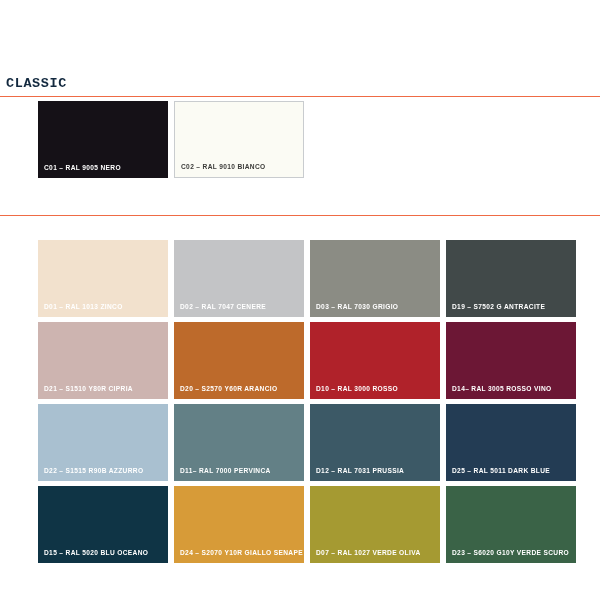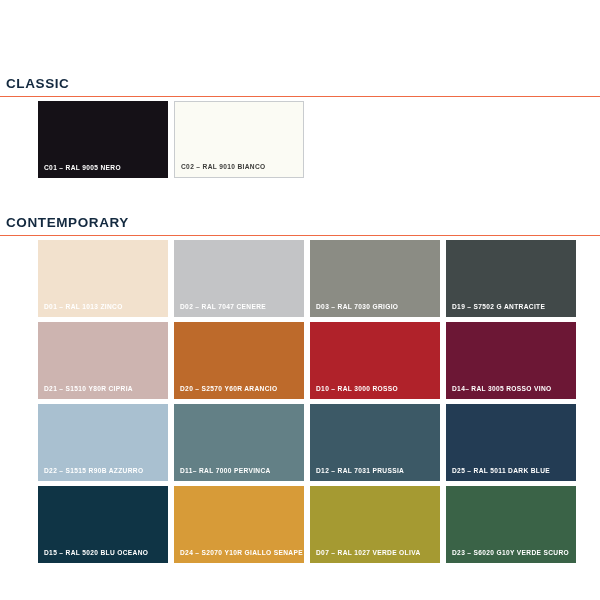--- a/index.html
+++ b/index.html
@@ -29,20 +29,21 @@
     width: 600px;
   }
   .section-title {
     font-size: 13.5px;
     font-weight: bold;
     letter-spacing: 0.6px;
     color: #13293f;
     padding-left: 6px;
     margin: 0 0 5px 0;
     line-height: 15px;
+    font-family: Liberation Mono, monospace;
   }
   .section-rule {
     width: 600px;
     height: 1px;
     background: #ef6b45;
     margin: 0;
   }
 
   
   .grid {
@@ -100,21 +101,20 @@
       <span class="swatch-label">C01 – RAL 9005 NERO</span>
     </div>
 
     <div class="swatch bordered" style="background-color: rgb(251, 251, 244);">
       <span class="swatch-label dark">C02 – RAL 9010 BIANCO</span>
     </div>
 
   </div>
 
   <div class="section" style="top:215px;">
-    <div class="section-title">CONTEMPORARY</div>
     <div class="section-rule" style="background-color: rgb(239, 107, 69);"></div>
   </div>
 
   <div class="grid grid-contemporary" style="top:240px;">
 
     <div class="swatch" style="background-color: rgb(242, 225, 205);">
       <span class="swatch-label">D01 – RAL 1013 ZINCO</span>
     </div>
     <div class="swatch" style="background-color: rgb(195, 196, 198);">
       <span class="swatch-label">D02 – RAL 7047 CENERE</span>

